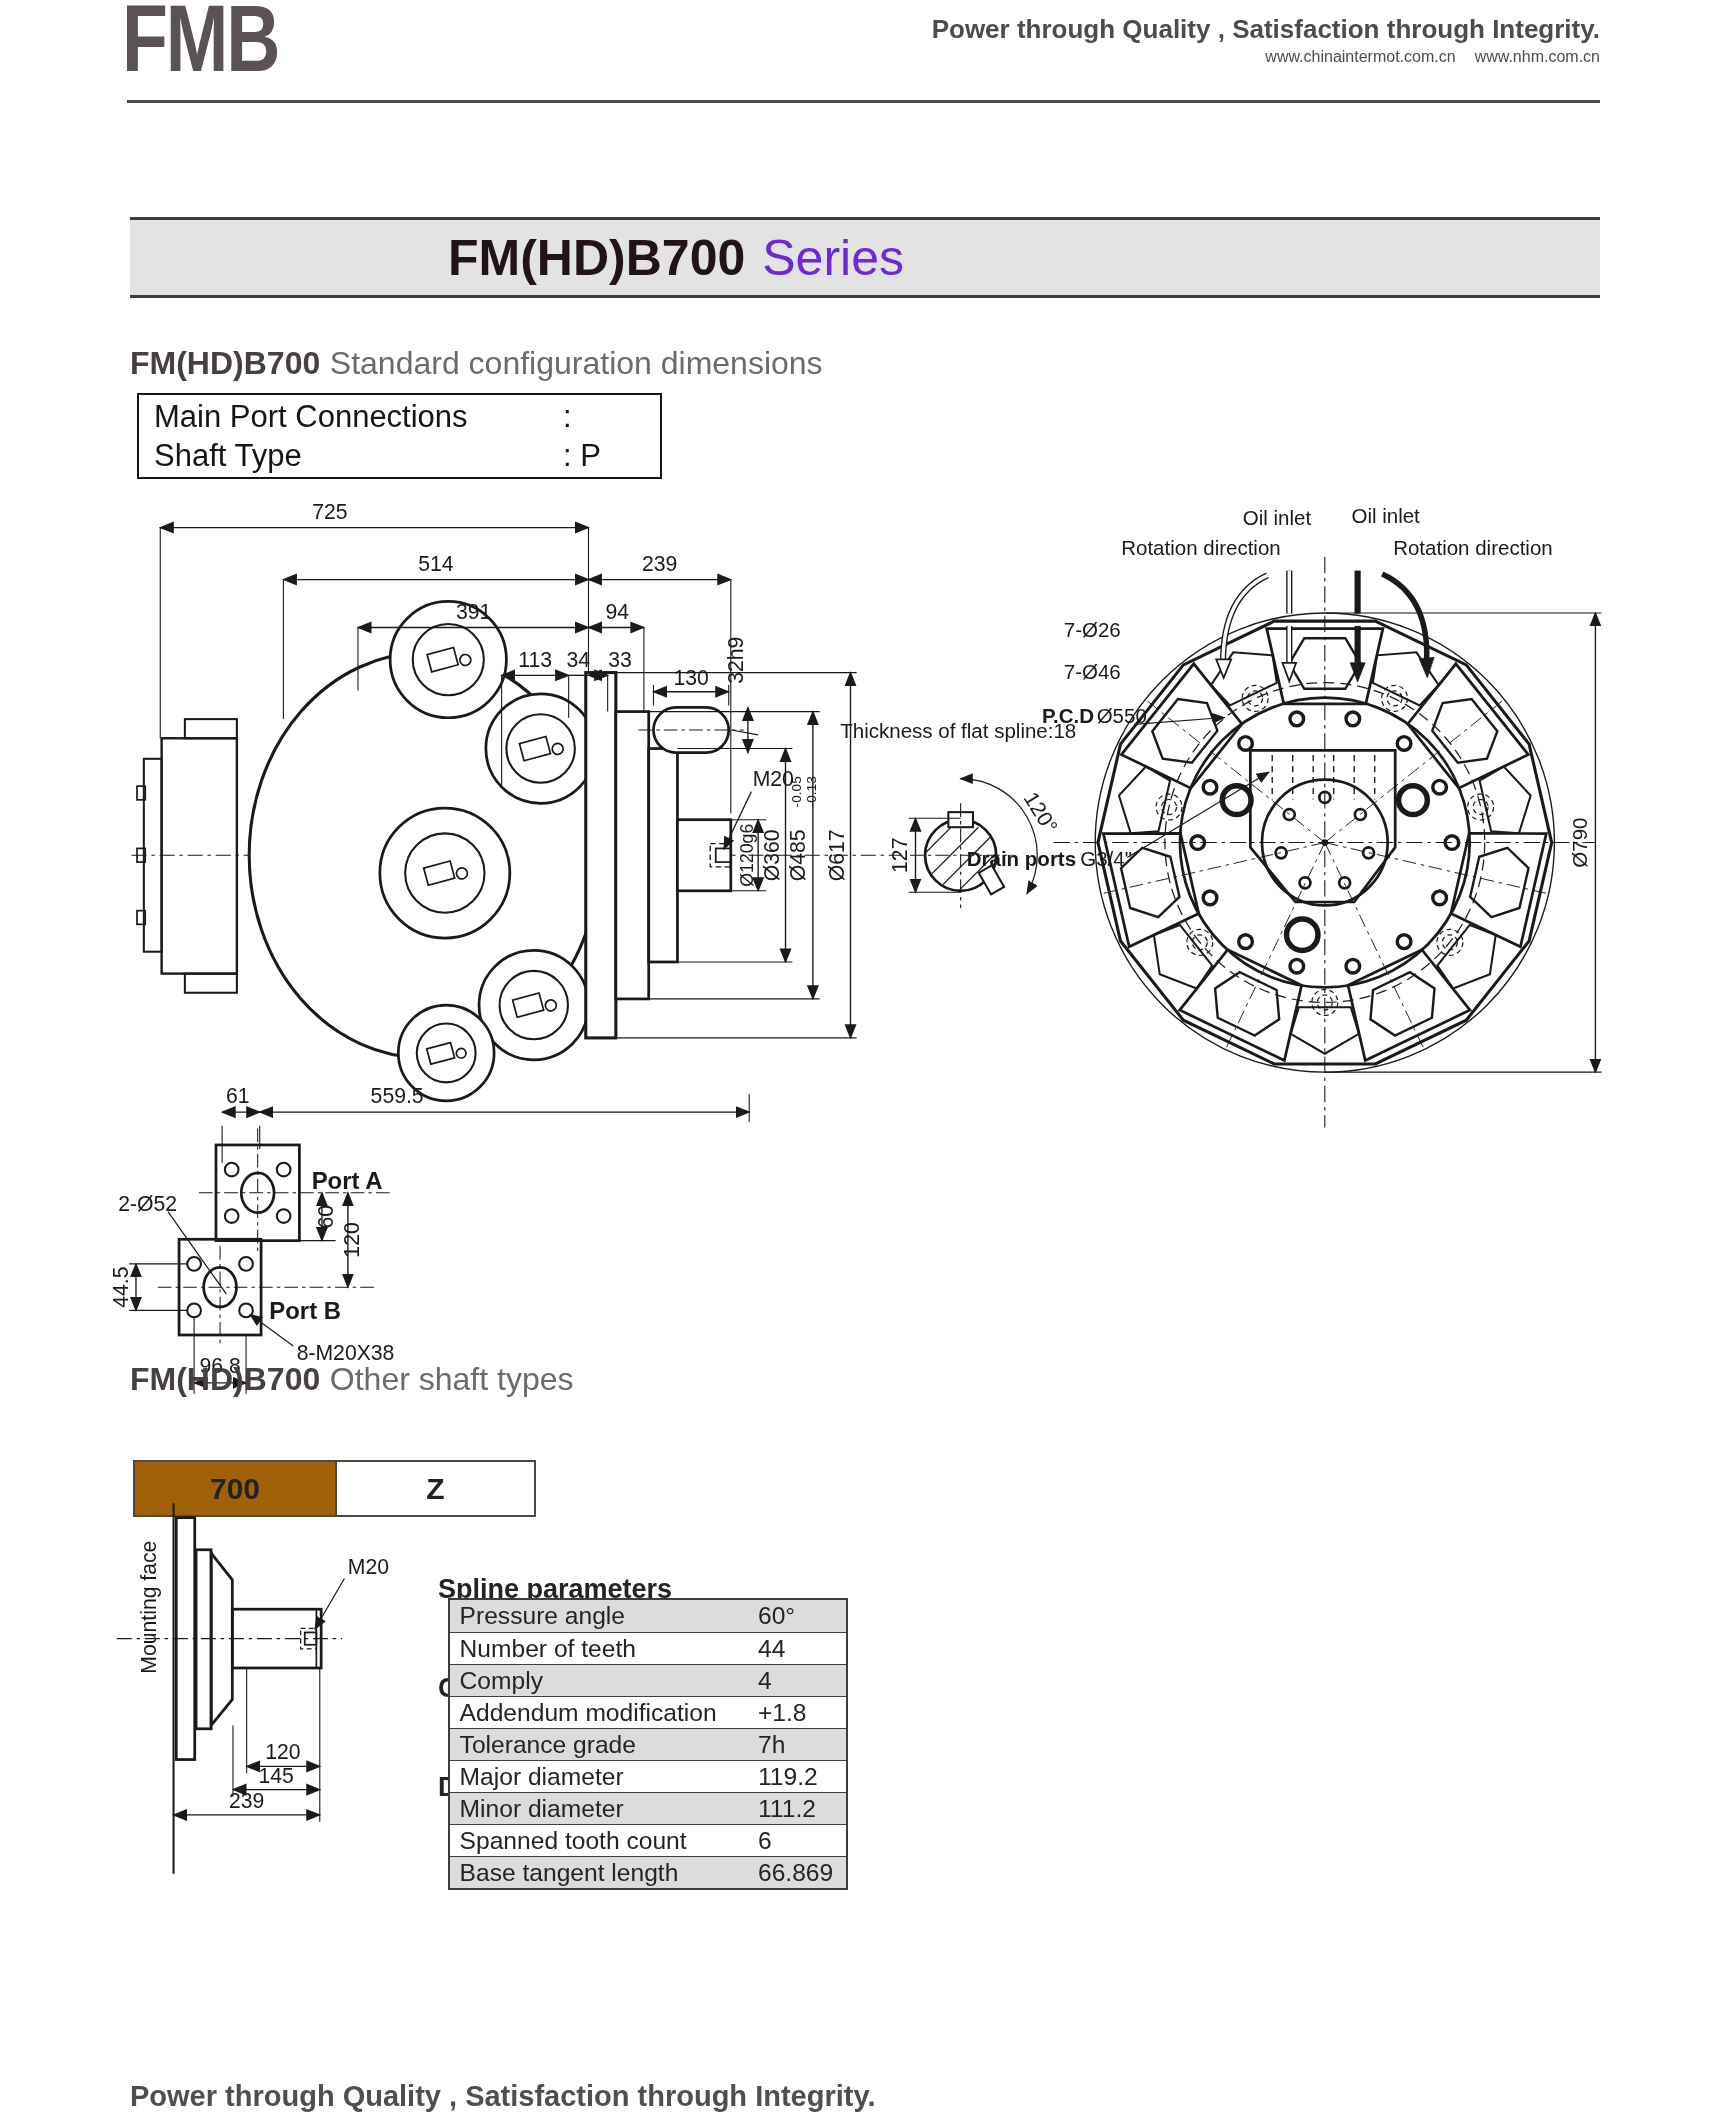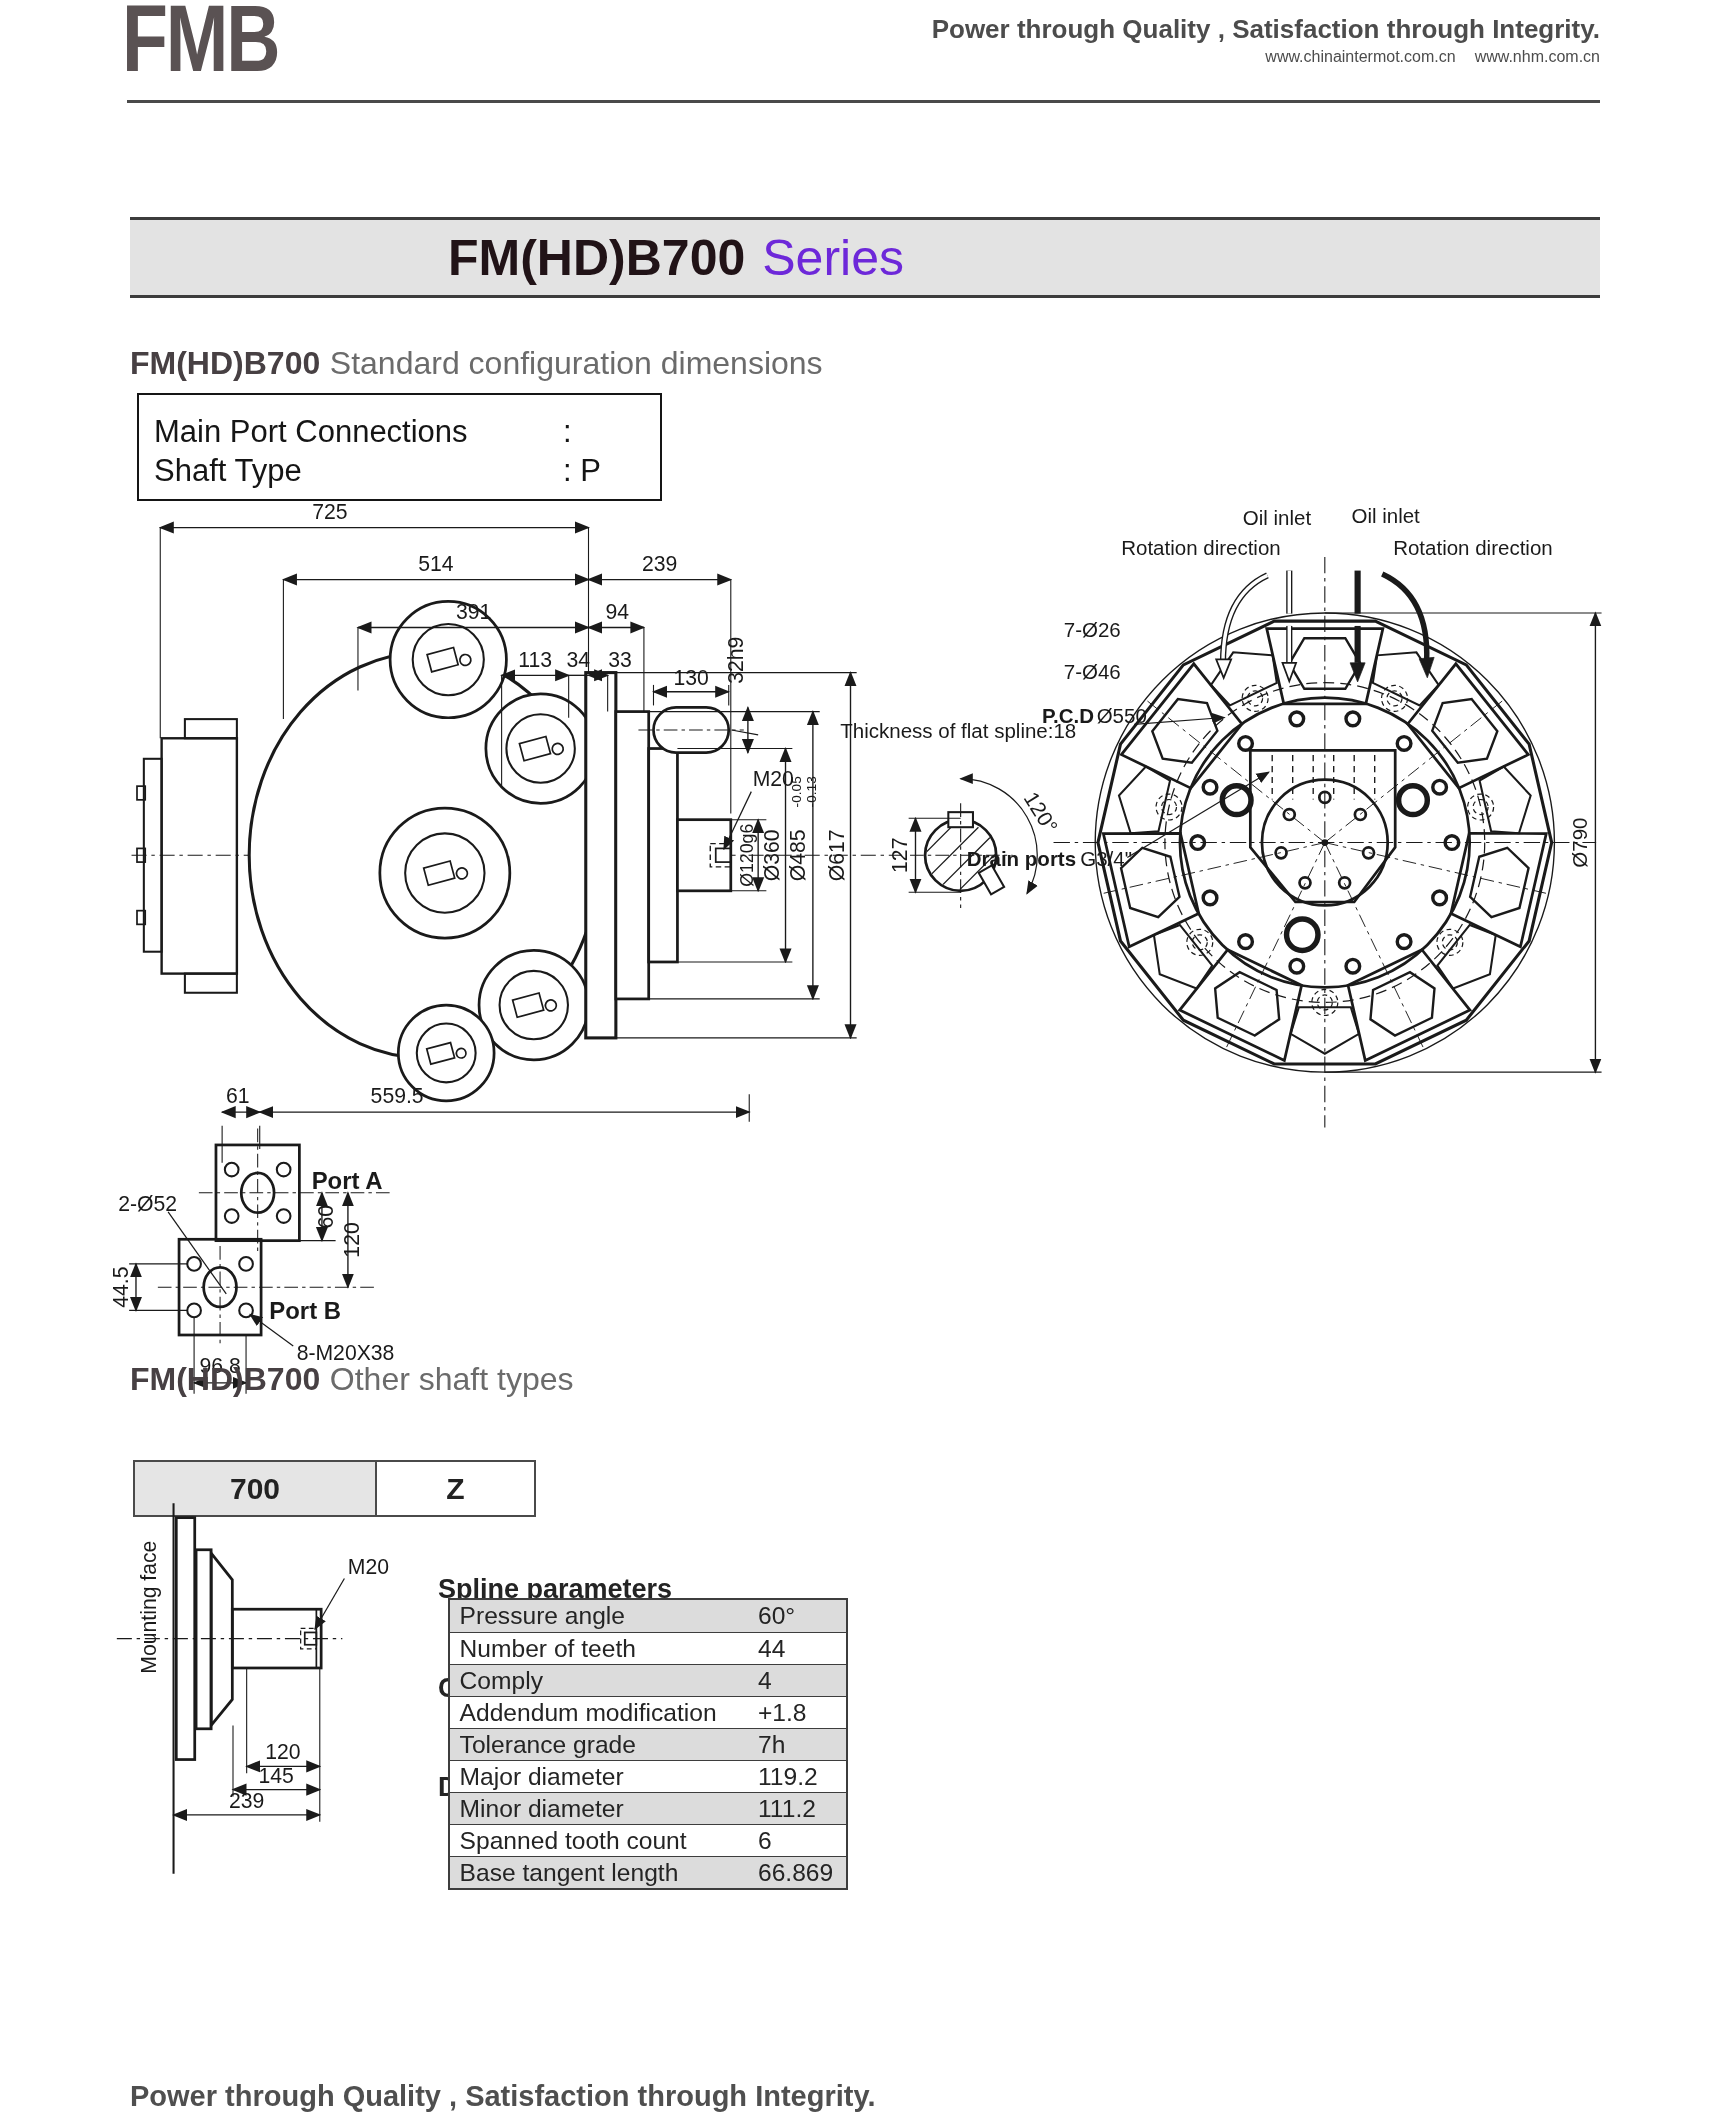--- a/index.html
+++ b/index.html
@@ -18,36 +18,36 @@
              padding-left:318px;box-sizing:border-box;font-size:50px;}
   .title-bar .model{color:#211317;font-weight:700;}
   .title-bar .suffix{color:#6d28d9;font-weight:400;margin-left:17px;}
   
   .section-h{position:absolute;font-size:32px;white-space:nowrap;}
   .section-h .model{font-weight:700;color:#474043;}
   .section-h .rest{font-weight:400;color:#6b6b6b;margin-left:9.6px;}
   .sec1{left:130px;top:345px;}
   .sec2{left:130px;top:1361px;}
   
-  .port-box{position:absolute;left:137px;top:393px;width:525px;height:108px;border:2.7px solid #151515;
-            box-sizing:border-box;padding:17px 0 0 15px;font-size:31px;color:#151515;font-weight:500;}
+  .port-box{position:absolute;left:137px;top:393px;width:525px;height:86px;border:2.7px solid #151515;
+            box-sizing:border-box;padding:2px 0 0 15px;font-size:31px;color:#151515;font-weight:500;}
   .pb-row{position:relative;height:39px;line-height:39px;}
   .pb-colon{position:absolute;left:409px;top:0;}
   
   svg{position:absolute;overflow:visible;}
   svg text{font-family:"Liberation Sans",sans-serif;fill:#1a1a1a;}
   .svg-left{left:137px;top:492px;}
   .svg-right{left:951px;top:492px;}
   .svg-ports{left:103px;top:1067px;}
   .svg-shaft{left:103px;top:1491px;}
   
   .shaft-table{position:absolute;left:133px;top:1460px;width:403px;height:57px;border:2.1px solid #4a4a4a;
                box-sizing:border-box;display:flex;font-size:30px;font-weight:700;color:#222;}
   .shaft-table .cell{display:flex;align-items:center;justify-content:center;height:100%;}
-  .shaft-table .c1{width:242px;background:#e5e5e5;border-right:2.1px solid #4a4a4a;box-sizing:border-box;}
+  .shaft-table .c1{width:202px;background:#a16207;border-right:2.1px solid #4a4a4a;box-sizing:border-box;}
   .shaft-table .c2{flex:1;background:#fff;}
   
   .spline-head{position:absolute;left:438px;top:1507px;font-size:27px;font-weight:700;color:#242424;
                line-height:33px;white-space:pre;}
   .spline-table{position:absolute;left:448px;top:1598px;width:400px;border:2.1px solid #3d3d3d;
                 box-sizing:border-box;font-size:24.6px;color:#242424;}
   .sp-row{position:relative;height:32px;line-height:32px;border-top:1.4px solid #3d3d3d;padding-left:9.6px;box-sizing:border-box;}
   .sp-row:first-child{border-top:none;}
   .sp-row:nth-child(odd){background:#dcdcdc;}
   .sp-row:nth-child(even){background:#ffffff;}

